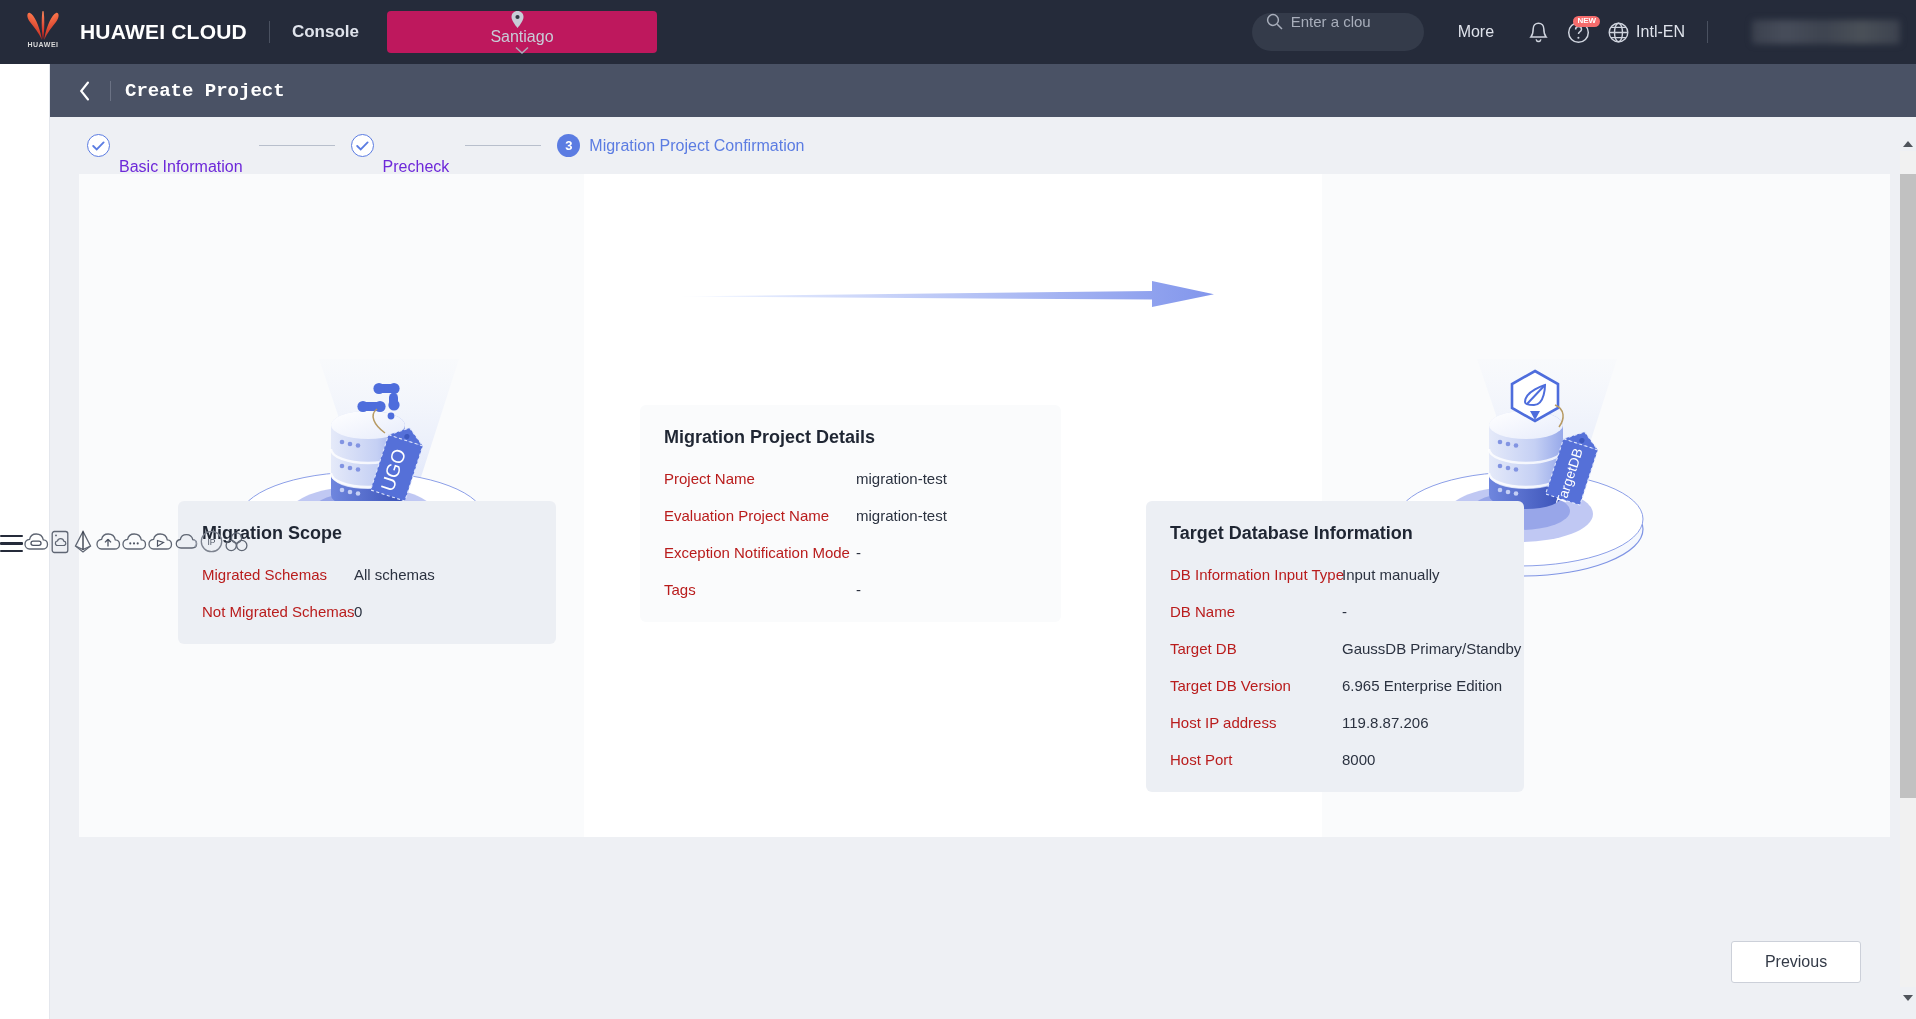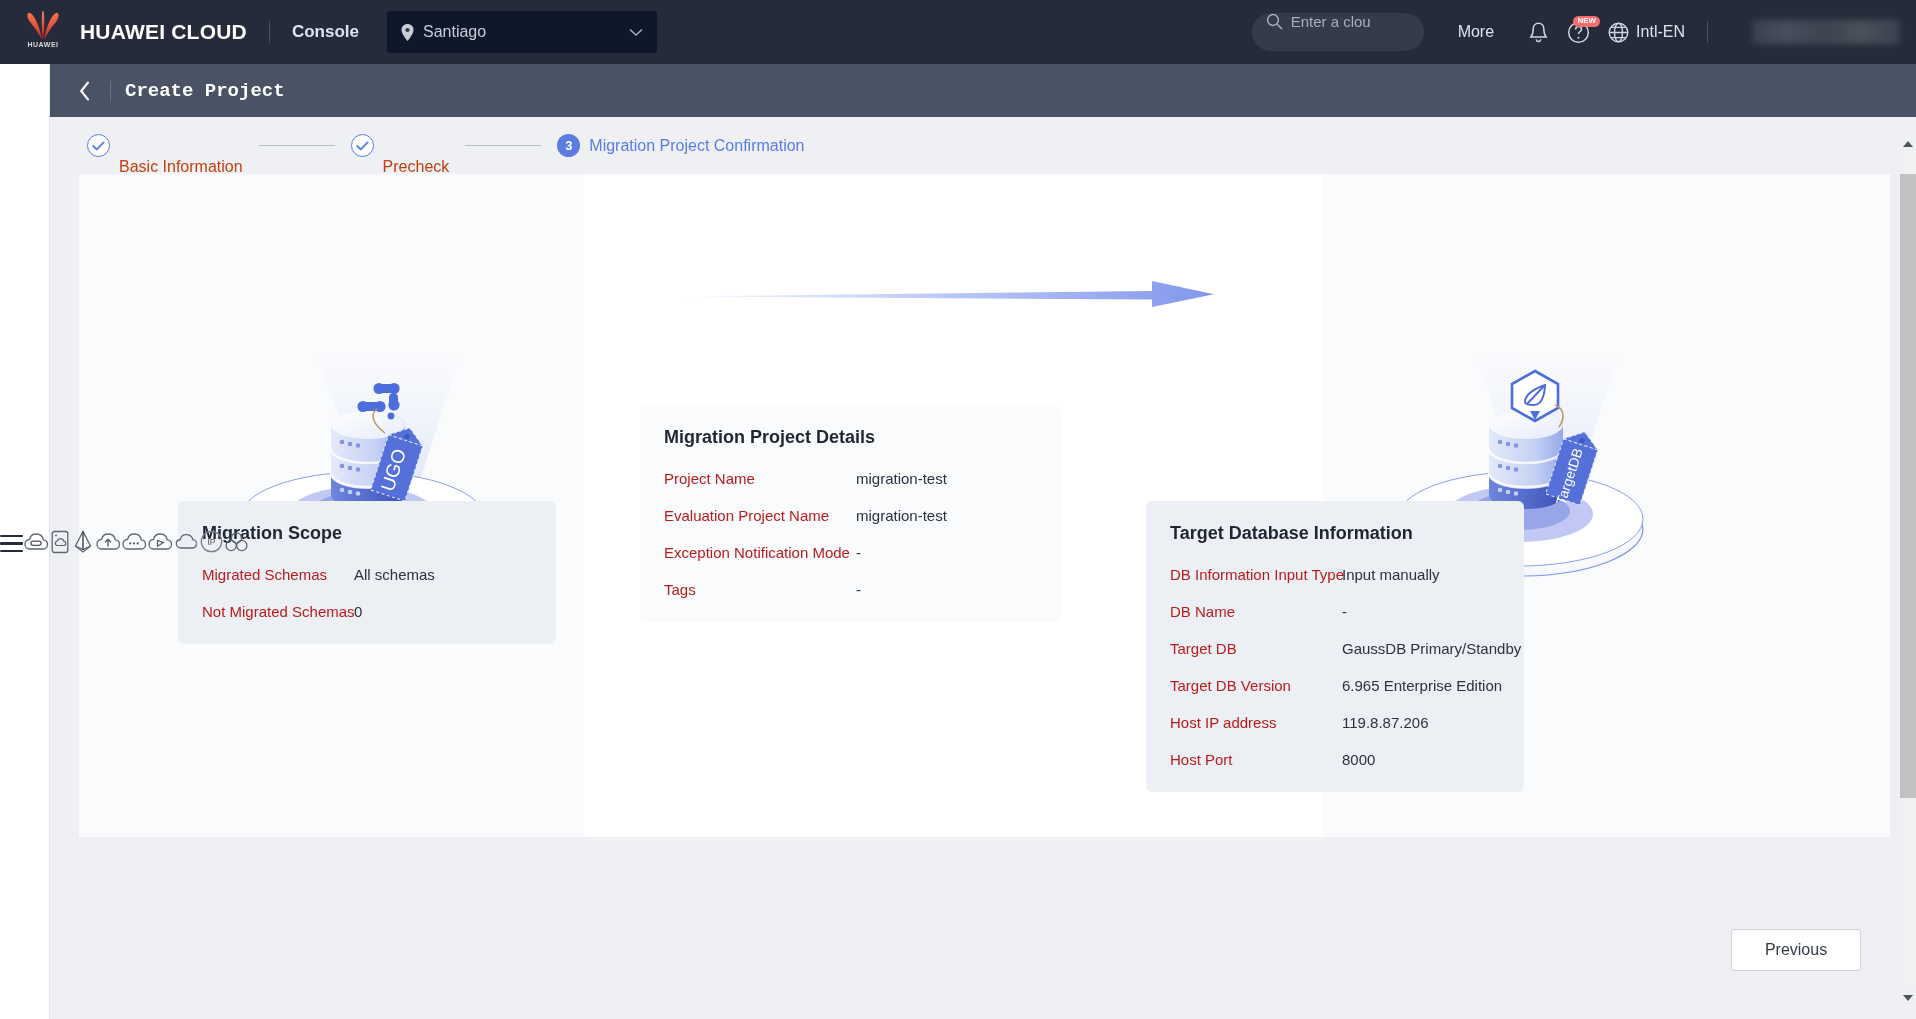--- a/index.html
+++ b/index.html
@@ -32,23 +32,23 @@
     letter-spacing: 0.2px; white-space: nowrap;
   }
   .hdr-divider {
     width: 1px; height: 22px; background: #4a5160; margin: 0 22px;
   }
   #console-link {
     color: #dfe3eb; font-size: 17px; font-weight: bold; white-space: nowrap;
   }
   #region-selector {
     margin-left: 28px; width: 270px; height: 42px;
-    background: #0f172a; border-radius: 4px;
+    background: #be185d; border-radius: 4px;
     display: flex; align-items: center; padding: 0 14px;
-    color: #c8cdd8; font-size: 16px;
+    color: #c8cdd8; font-size: 16px; flex-direction: column;
   }
   .pin-icon { width: 13px; height: 17px; margin-right: 9px; flex: none; }
   #region-name { flex: 1; white-space: nowrap; }
   .chev { width: 14px; height: 9px; flex: none; }
 
   #hdr-right {
     margin-left: auto; display: flex; align-items: center;
     height: 64px; padding-right: 0px;
   }
   #search-box {
@@ -123,21 +123,21 @@
     display: flex; align-items: center; padding-left: 37px;
   }
   .step { display: flex; align-items: center; }
   .step-mark {
     width: 23px; height: 23px; border-radius: 50%;
     display: flex; align-items: center; justify-content: center; flex: none;
   }
   .step-mark.done { border: 1.6px solid #5b7ce2; background: #fff; }
   .step-mark.current { background: #5b7ce2; color: #fff; font-size: 13px; font-weight: bold; }
   .step-label { margin-left: 9px; font-size: 16px; white-space: nowrap; }
-  .step-label.done { color: #c2410c; margin-top: 42px; }
+  .step-label.done { color: #6d28d9; margin-top: 42px; }
   .step-label.current { color: #5b7ce2; }
   .step-line { width: 76px; height: 1.5px; background: #b8bfcc; margin: 0 16px; }
 
   
   #content-card {
     position: absolute; left: 29px; top: 57px; width: 1811px; height: 663px;
     background: #fff; overflow: hidden;
   }
 
   
@@ -190,20 +190,21 @@
   }
   #footer-inner {
     position: absolute; right: 55px; top: 85px;
     display: flex; align-items: center;
   }
   #btn-previous {
     width: 130px; height: 42px; background: #fff;
     border: 1px solid #ccd0d9; border-radius: 3px;
     color: #333a47; font-size: 16px; cursor: pointer;
     font-family: "Liberation Sans", sans-serif;
+    margin-top: 12px;
   }
   #create-highlight {
     margin-left: 13px; border: 4px solid #f40000; padding: 6px;
     background: #fff; border-radius: 1px;
   }
   #btn-create {
     display: block; width: 130px; height: 42px; background: #c7000b;
     border: none; border-radius: 3px; color: #fff; font-size: 16px;
     cursor: pointer; font-family: "Liberation Sans", sans-serif;
   }

